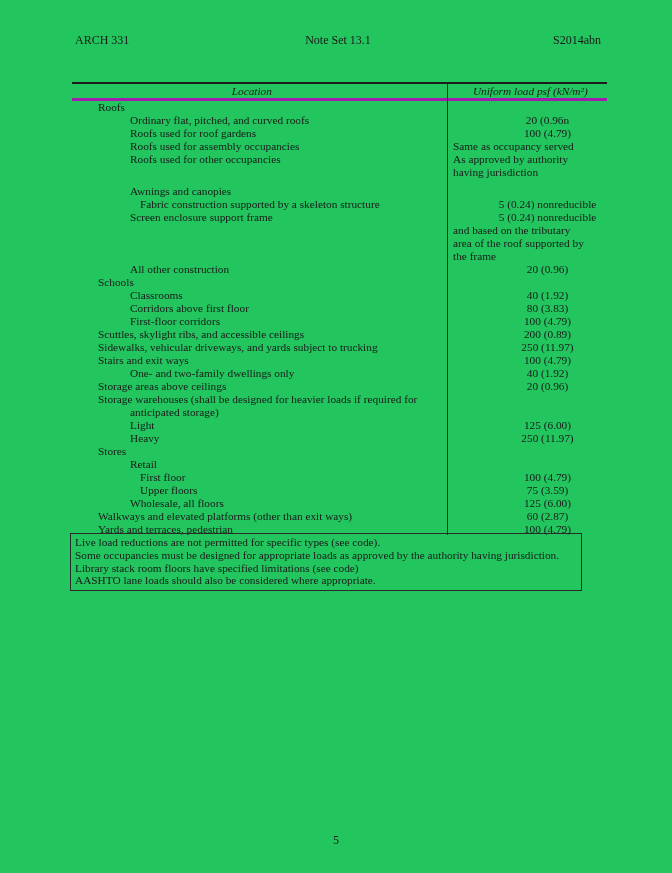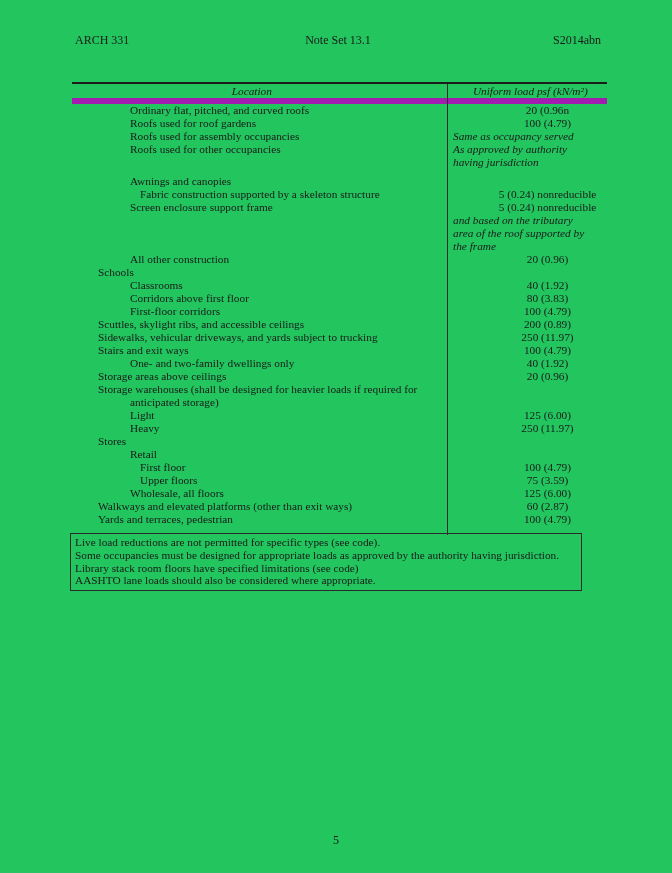--- a/index.html
+++ b/index.html
@@ -28,40 +28,40 @@
     position:absolute;
     left:72px; top:82px;
     width:535px;
     border-top:2px solid #1c1c1c;
     font-size:11.3px;
   }
   .thead{
     display:flex;
     height:14px;
     line-height:14px;
-    border-bottom:6px solid #a21caf;
+    border-bottom:3px solid #a21caf;
     font-style:italic;
   }
   .th-location{width:375px;text-align:center;}
   .th-load{width:160px;text-align:center;padding-left:22px;}
   .col-divider{
     position:absolute;
     left:375px; top:0;
     width:1px; height:451px;
     background:#2a2a2a;
   }
   .trow{display:flex;height:13px;line-height:13px;white-space:nowrap;}
   .trow.spacer{height:6px;}
   .cell-loc{width:375px;box-sizing:border-box;}
   .ind1{padding-left:26px;}
   .ind2{padding-left:58px;}
   .ind3{padding-left:68px;}
   .cell-val{width:160px;box-sizing:border-box;padding-left:41px;}
   .val-center{text-align:center;}
-  .val-left{text-align:left;padding-left:6px;font-style:italic;}
+  .val-left{text-align:left;padding-left:6px;}
 
   
   .notes-box{
     position:absolute;
     left:70px; top:533px;
     width:512px;
     box-sizing:border-box;
     border:1px solid #2a2a2a;
     padding:2px 4px 3px 4px;
     font-size:11.3px;
@@ -88,20 +88,24 @@
     <span class="ph-right">S2014abn</span>
   </div>
 
   <div class="load-table">
     <div class="thead">
       <div class="th-location">Location</div>
       <div class="th-load">Uniform load psf (kN/m²)</div>
     </div>
     <div class="tbody">
         <div class="trow">
+          <div class="cell-loc ind1">Roofs</div>
+          <div class="cell-val val-center"></div>
+        </div>
+        <div class="trow">
           <div class="cell-loc ind2">Ordinary flat, pitched, and curved roofs</div>
           <div class="cell-val val-center">20 (0.96n</div>
         </div>
         <div class="trow">
           <div class="cell-loc ind2">Roofs used for roof gardens</div>
           <div class="cell-val val-center">100 (4.79)</div>
         </div>
         <div class="trow">
           <div class="cell-loc ind2">Roofs used for assembly occupancies</div>
           <div class="cell-val val-left">Same as occupancy served</div>

